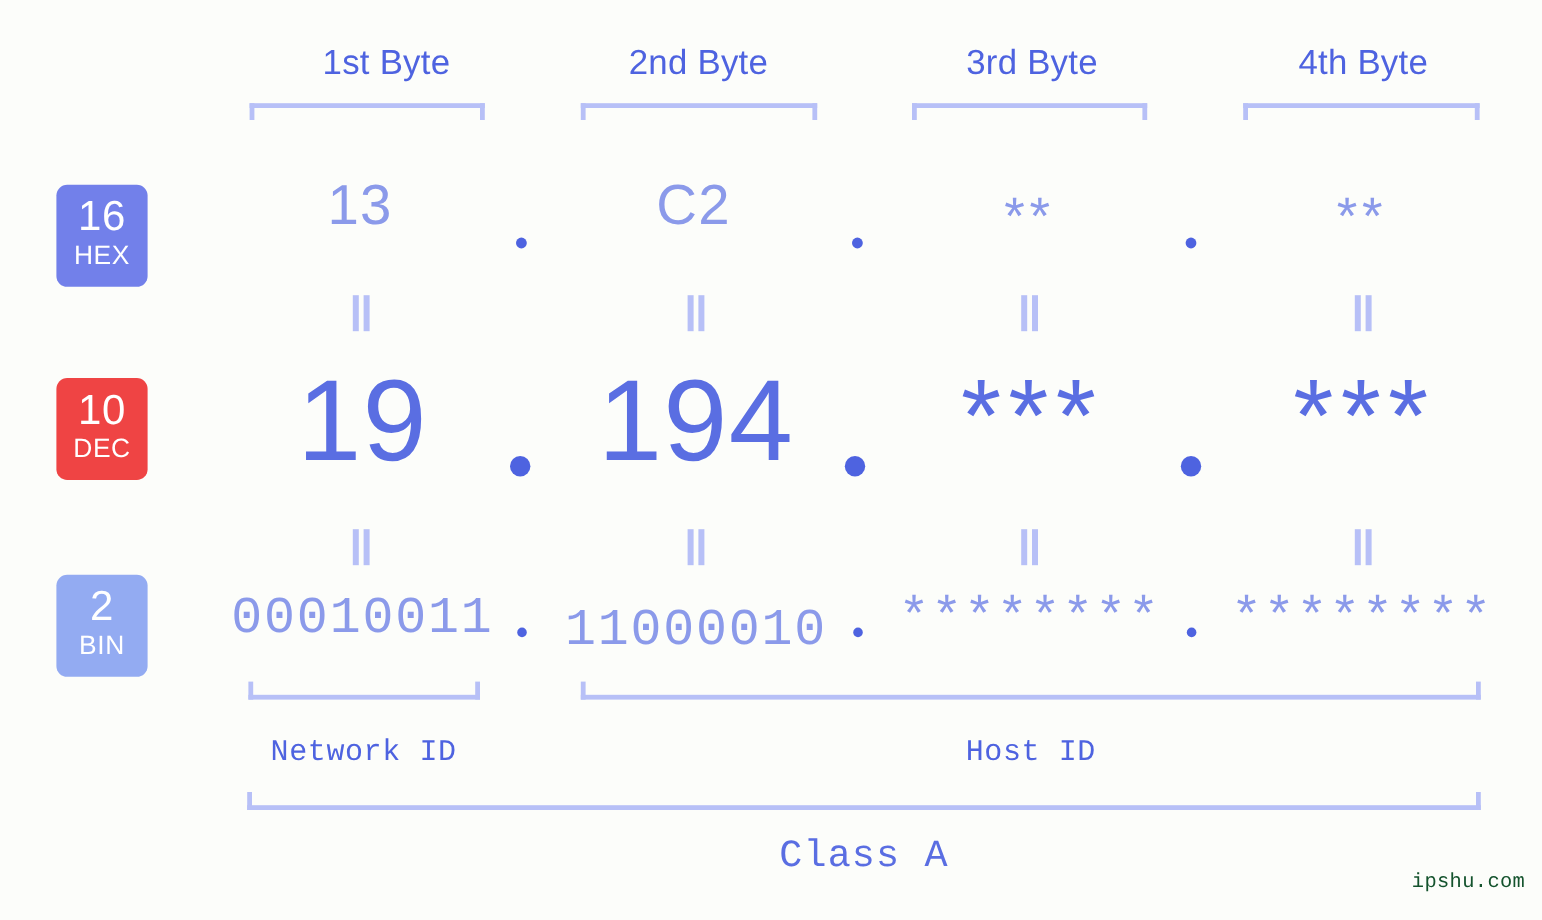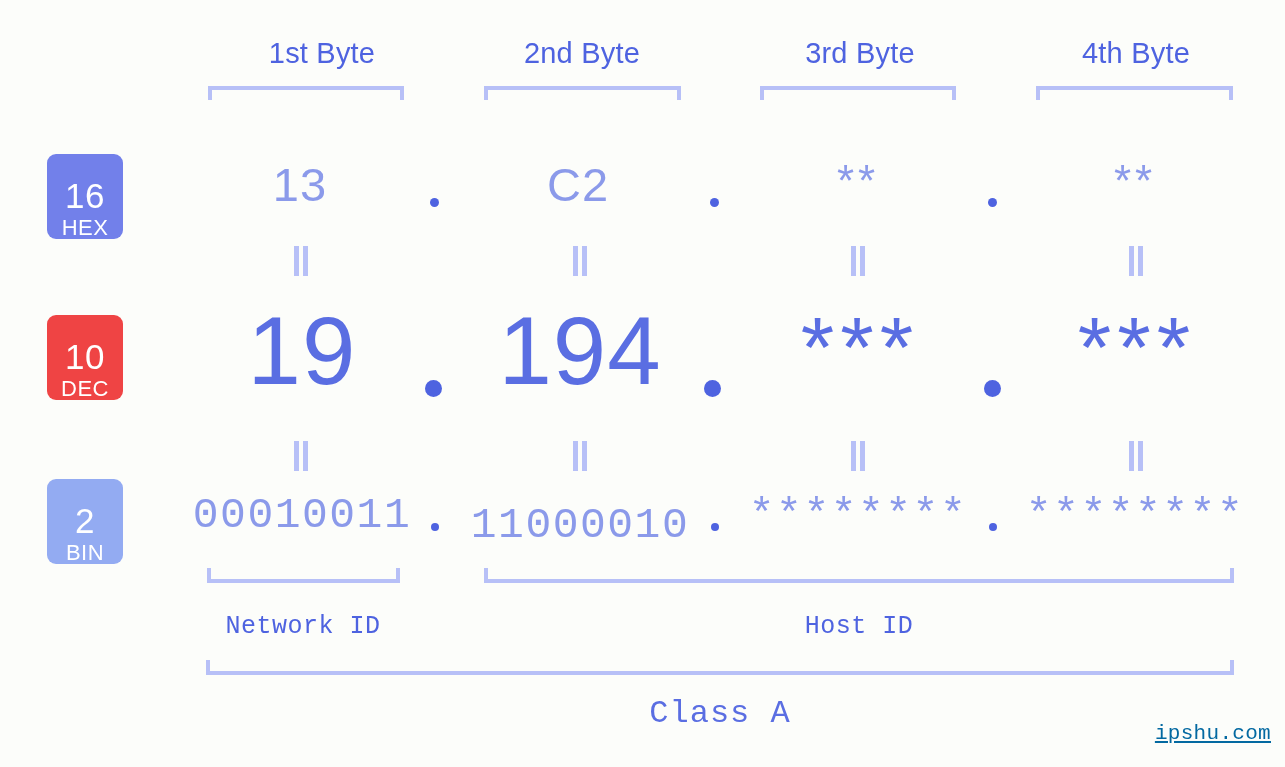--- a/index.html
+++ b/index.html
@@ -61,21 +61,21 @@
   
   .badge {
     position: absolute;
     left: 47px;
     width: 76px;
     height: 85px;
     border-radius: 9px;
     color: #ffffff;
     text-align: center;
     box-sizing: border-box;
-    padding-top: 22px;
+    padding-top: 7px;
   }
   .badge .num {
     display: block;
     font-size: 35px;
     line-height: 39px;
     font-weight: 400;
     letter-spacing: 0.5px;
   }
   .badge .abbr {
     display: block;
@@ -90,21 +90,21 @@
 
   
   .cell {
     position: absolute;
     text-align: center;
     white-space: nowrap;
   }
 
   
   .hex-val {
-    top: 154px;
+    top: 140px;
     height: 62px;
     line-height: 62px;
     font-size: 47px;
     color: #8b9aea;
     font-family: "Liberation Sans", sans-serif;
     letter-spacing: 1px;
   }
   .hex-star {
     top: 150px;
     height: 62px;
@@ -203,25 +203,24 @@
     font-family: "Liberation Mono", monospace;
     letter-spacing: 1px;
     white-space: nowrap;
   }
 
   
   #watermark {
     position: absolute;
     right: 14px;
     bottom: 22px;
-    font-size: 21px;
-    color: #0369a1;
+    font-size: 17px;
+    color: #14532d;
     font-family: "Liberation Mono", monospace;
     letter-spacing: 0.3px;
-    text-decoration: underline;
   }
 </style>
 </head>
 <body>
 
 <div class="stage">
 
   <div class="byte-label" style="left:200px;width:244px;">1st Byte</div>
   <div class="byte-label" style="left:462px;width:240px;">2nd Byte</div>
   <div class="byte-label" style="left:740px;width:240px;">3rd Byte</div>

